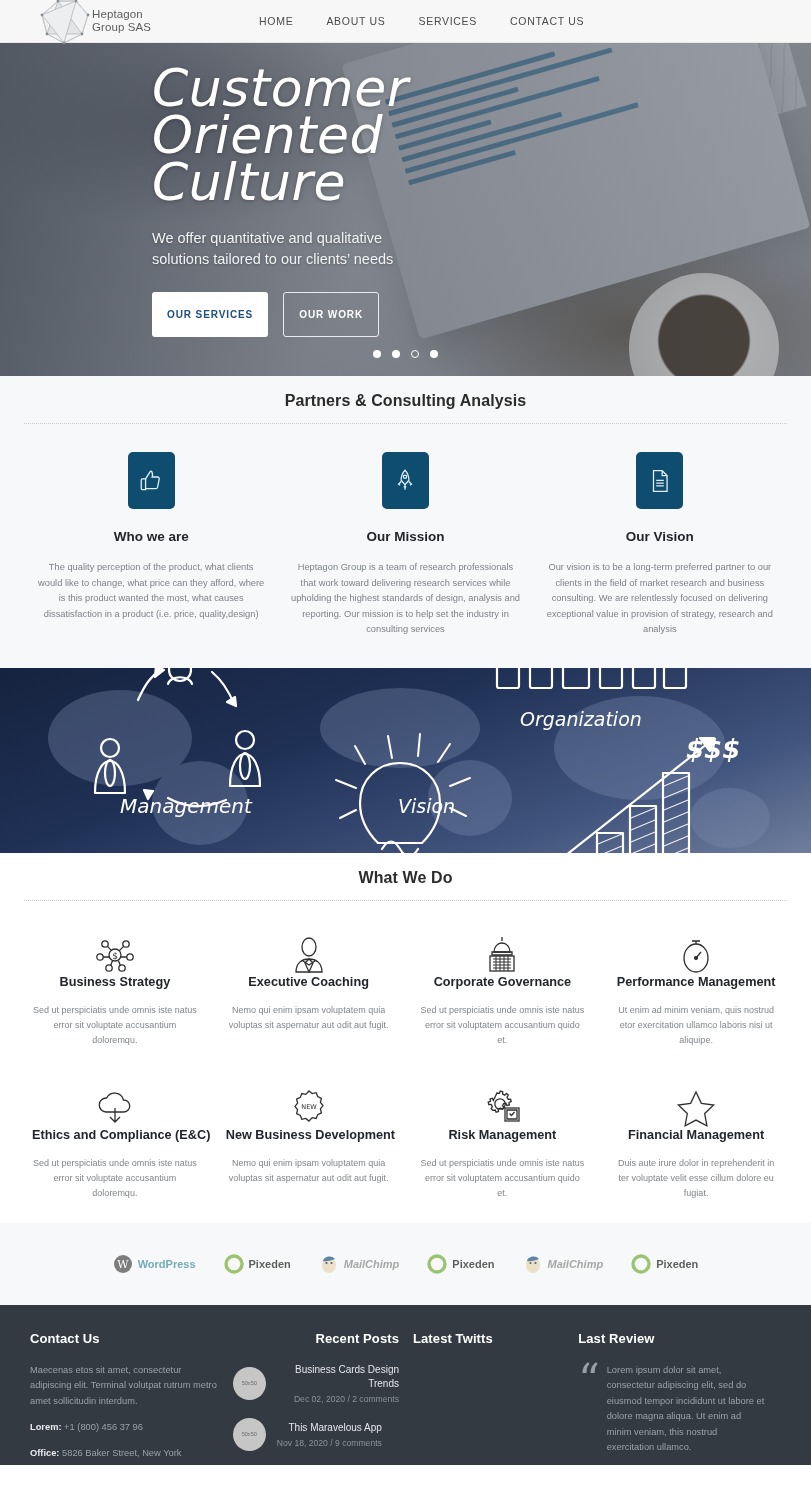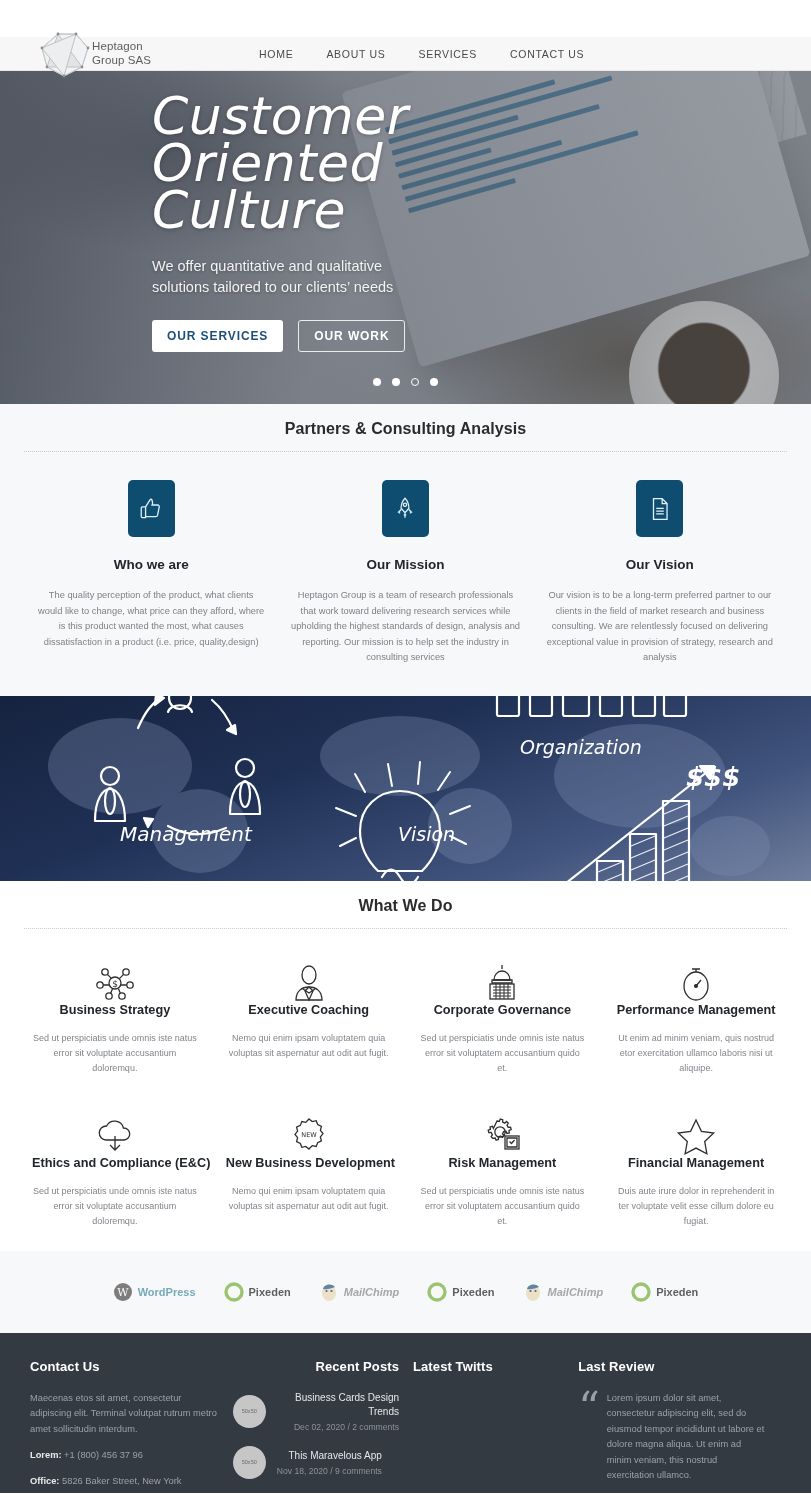--- a/index.html
+++ b/index.html
@@ -7,28 +7,27 @@
   body {
     font-family: "Liberation Sans", sans-serif;
     background: #ffffff;
     color: #333;
     -webkit-font-smoothing: antialiased;
   }
   .page { width: 811px; position: relative; overflow: hidden; }
 
   
   .header {
-    height: 34px;
+    height: 43px;
     background: #f7f7f7;
     border-bottom: 1px solid #e7e7e7;
     display: flex;
     align-items: center;
     position: relative;
     z-index: 20;
-    margin-top: 37px;
   }
   .logo-wrap {
     display: flex; align-items: center;
     margin-left: 38px;
   }
   .logo-mark { width: 58px; height: 48px; margin-top: 2px; flex: none; }
   .logo-text {
     font-size: 11.5px;
     line-height: 13.5px;
     color: #5d5d5d;
@@ -106,22 +105,22 @@
   .hero-sub {
     margin-top: 22px;
     font-size: 14.5px;
     line-height: 21px;
     color: #f2f3f4;
     max-width: 250px;
     text-shadow: 0 1px 3px rgba(0,0,0,.3);
   }
   .hero-btns { margin-top: 22px; display: flex; gap: 15px; }
   .btn {
-    font-size: 12px; font-weight: bold; letter-spacing: .9px;
-    padding: 8px 15px; border-radius: 3px; cursor: pointer;
+    font-size: 10px; font-weight: bold; letter-spacing: .9px;
+    padding: 16px 15px; border-radius: 3px; cursor: pointer;
     display: inline-flex; align-items: center; justify-content: center; text-align: center;
   }
   .btn-light { background: #fff; color: #1c4f7c; border: none; }
   .btn-ghost { background: transparent; color: #fff; border: 1px solid rgba(255,255,255,.85); }
   .dots {
     position: absolute; z-index: 4;
     left: 0; right: 0; bottom: 18px;
     display: flex; justify-content: center; gap: 11px;
   }
   .dot { width: 8px; height: 8px; border-radius: 50%; background: #fff; cursor: pointer; }

